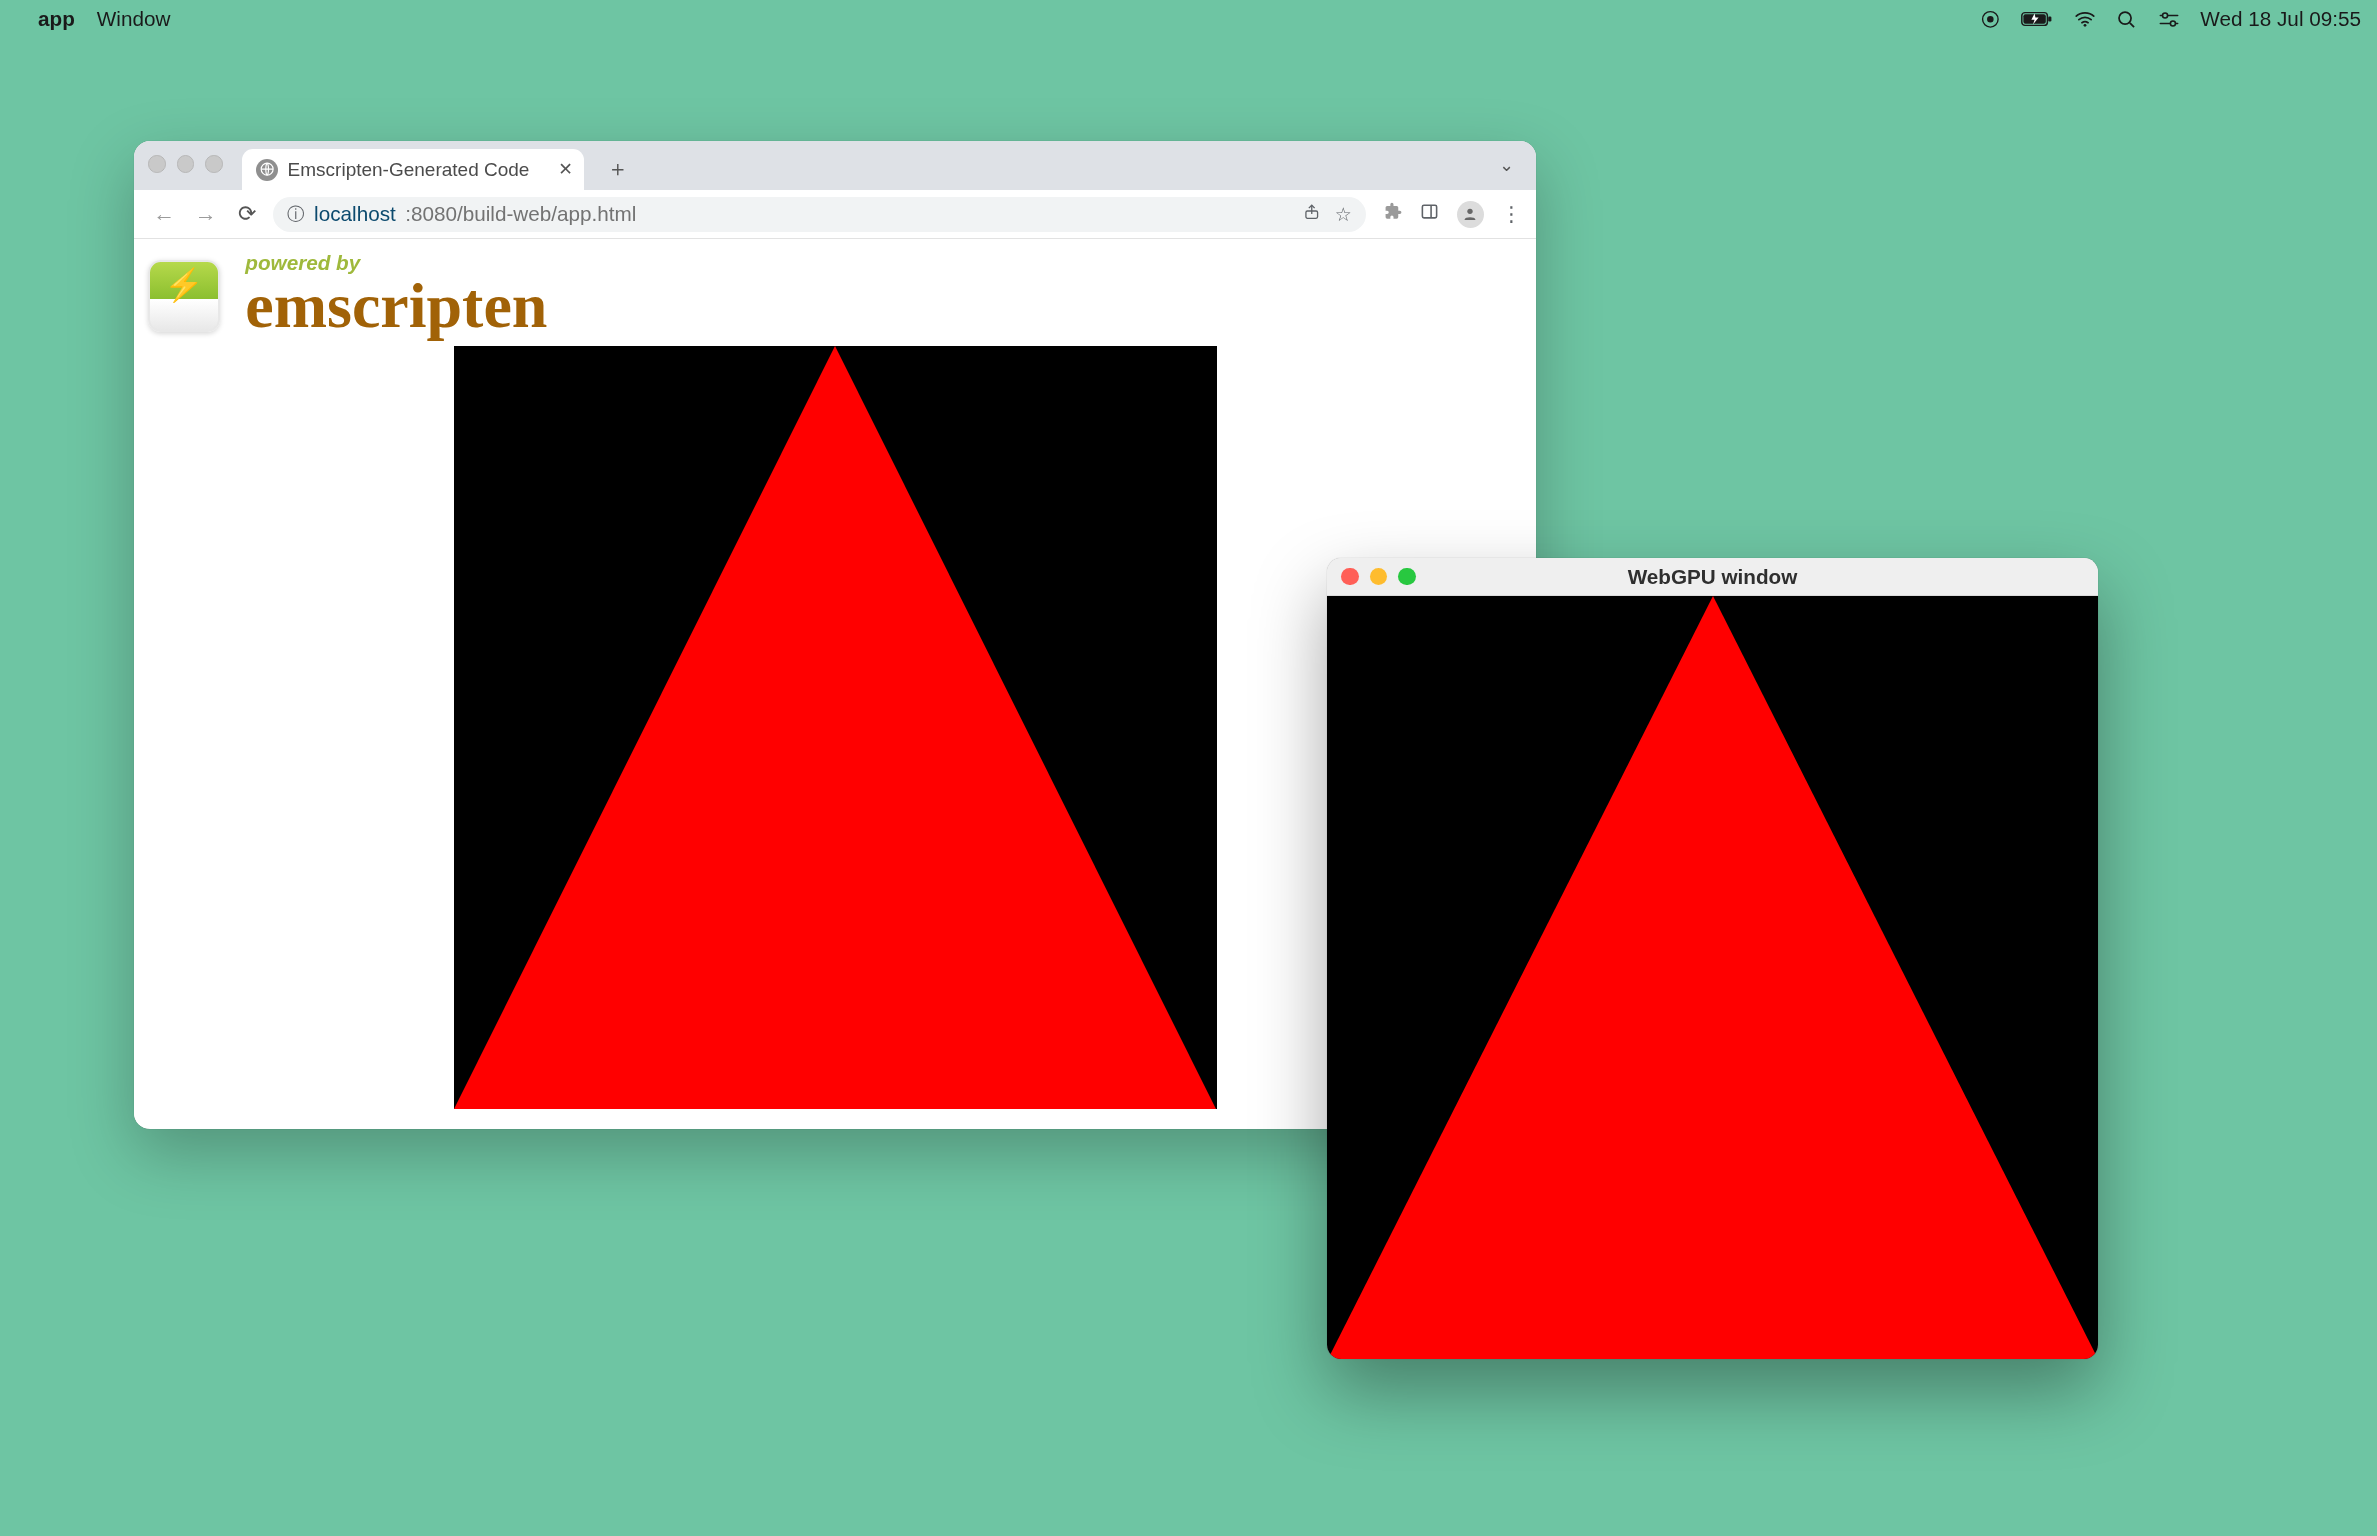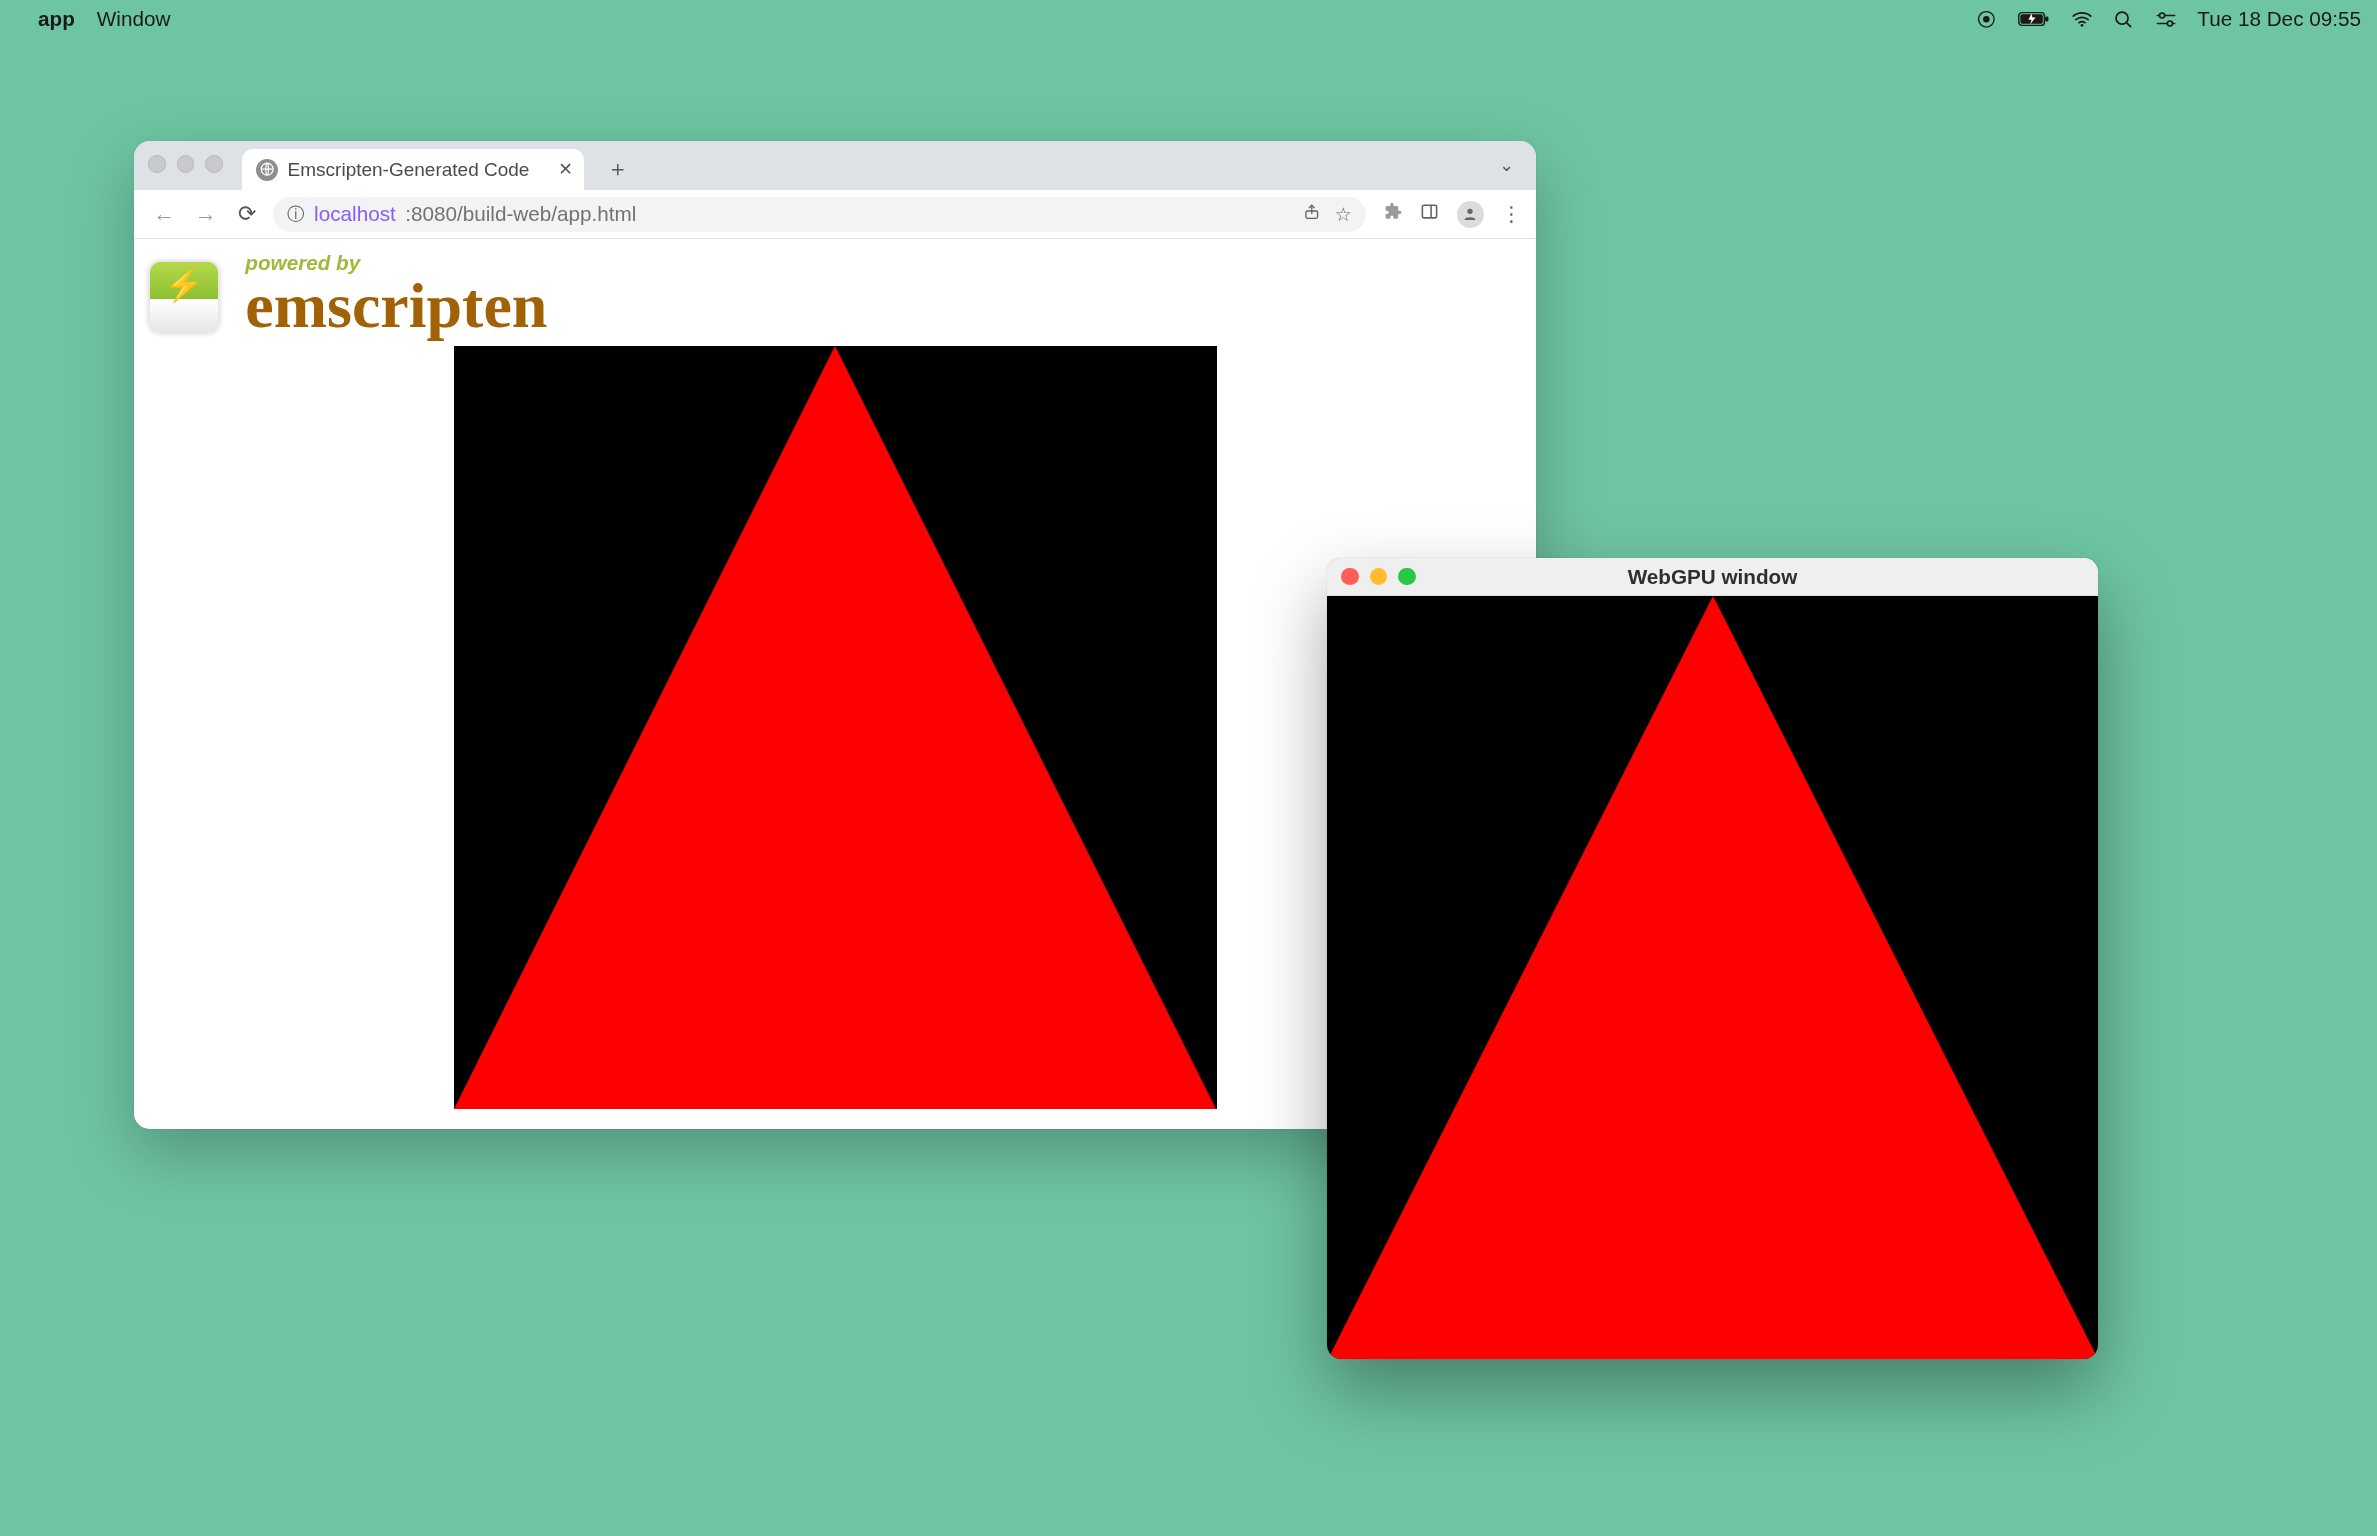--- a/index.html
+++ b/index.html
@@ -89,21 +89,21 @@
     width:32px;height:32px;display:flex;align-items:center;justify-content:center;
     font-size:22px;color:#9b9b9b;
   }
   .nav-btn.active { color:#555; }
   .addr {
     flex:1; height:35px; background:#f1f3f4; border-radius:17.5px;
     display:flex; align-items:center; padding:0 14.3px; gap:9.5px;
     font-size:20.7px; color:#333;
   }
   .addr .scheme-icon { color:#5f6368; font-size:17.5px; }
-  .addr .host { color:#8b5cf6; }
+  .addr .host { color:#0c4a6e; }
   .addr .path { color:#737373; }
   .addr .right-i { margin-left:auto; display:flex; gap:14.3px; color:#5f6368; font-size:19px; }
   .chrome-icons { display:flex; gap:17.5px; color:#5f6368; font-size:20.7px; margin-left:8px; align-items:center; }
   .chrome-icons .avatar { width:27px;height:27px;border-radius:50%;background:#dcdcdc;display:flex;align-items:center;justify-content:center;font-size:16px;color:#666;}
 
   .page {
     padding: 14.3px 14.3px 0 14.3px;
     background:#ffffff;
     height: calc(100% - 99px);
     overflow:hidden;
@@ -209,21 +209,21 @@
         </svg>
     </span>
     <span class="icon">
       <svg width="22" height="19" viewBox="0 0 28 24" fill="none" stroke="#1a1a1a" stroke-width="2" stroke-linecap="round">
           <line x1="3" y1="7" x2="25" y2="7"></line>
           <circle cx="9" cy="7" r="3.2" fill="#6EC5A3"></circle>
           <line x1="3" y1="17" x2="25" y2="17"></line>
           <circle cx="19" cy="17" r="3.2" fill="#6EC5A3"></circle>
         </svg>
     </span>
-    <span>Tue 18 Dec  09:55</span>
+    <span>Wed 18 Jul  09:55</span>
   </div>
 </div>
 
 <div class="desktop"></div>
 
 <div class="browser">
   <div class="browser-top">
     <div class="traffic">
       <div class="dot"></div>
       <div class="dot"></div>

